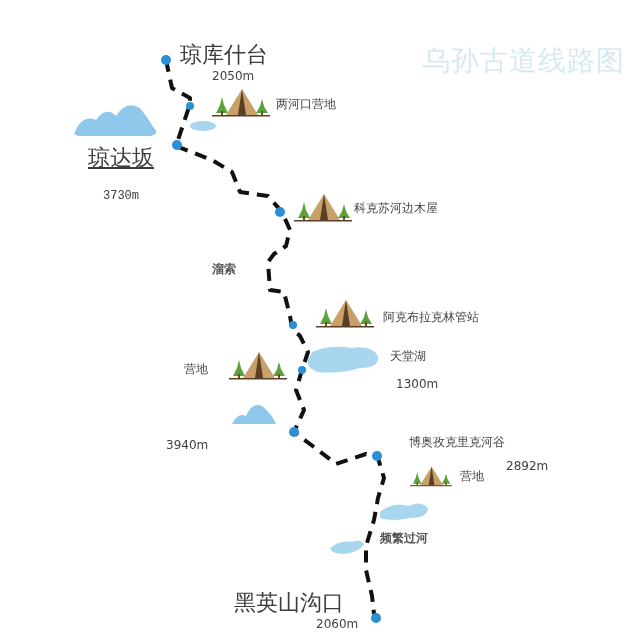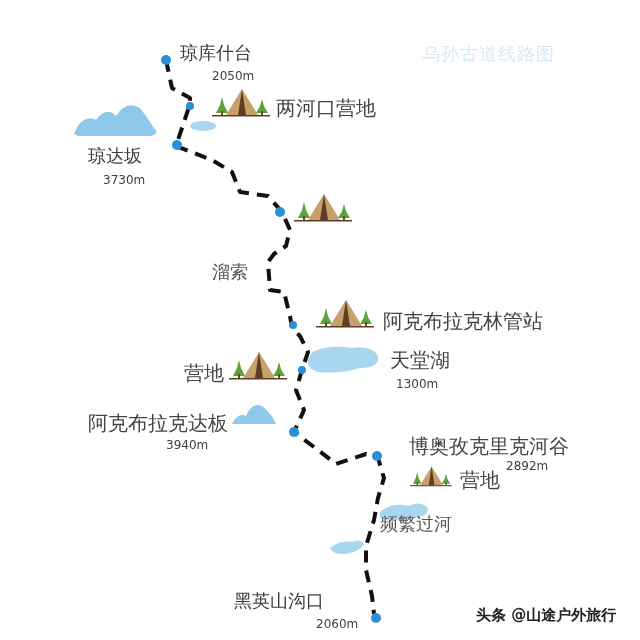--- a/index.html
+++ b/index.html
@@ -1,22 +1,22 @@
 <!DOCTYPE html>
 <html><head>
 <meta charset="utf-8">
 <style>
   html, body { margin: 0; padding: 0; background: #ffffff; }
   #map { position: relative; width: 640px; height: 640px; overflow: hidden; background: #ffffff; font-family: "DejaVu Sans", sans-serif; color: #4a4a4a; }
   .lbl { position: absolute; white-space: nowrap; line-height: 1; }
-  .title { position: absolute; left: 422px; top: 42px; font-size: 18px; color: #d6e9f3; letter-spacing: 1px; }
-  .name-lg { font-size: 18px; color: #3c3c3c; }
-  .name-md { font-size: 20px; color: #444; text-align: right; }
+  .title { position: absolute; left: 422px; top: 42px; font-size: 28px; color: #d6e9f3; letter-spacing: 1px; }
+  .name-lg { font-size: 22px; color: #3c3c3c; }
+  .name-md { font-size: 12px; color: #444; text-align: right; }
   .elev { font-size: 12px; color: #404040; }
-  .note { font-size: 18px; color: #555; }
+  .note { font-size: 12px; color: #555; font-weight: bold; }
   .wm { font-size: 15px; color: #222; font-weight: bold; }
   svg { position: absolute; left: 0; top: 0; }
 </style>
 </head>
 <body>
 
 <div id="map">
 
   <svg width="640" height="640" viewBox="0 0 640 640">
 
@@ -60,40 +60,39 @@
     <use href="#camp" x="410" y="465" transform="translate(410 465) scale(0.72) translate(-410 -465)"></use>
   </svg>
 
   <div class="title">乌孙古道线路图</div>
 
   <div class="lbl name-lg" style="left:180px;top:44px;">琼库什台</div>
   <div class="lbl elev" style="left:212px;top:70px;">2050m</div>
 
   <div class="lbl name-md" style="left:276px;top:98px;">两河口营地</div>
 
-  <div class="lbl name-lg" style="left:88px;top:147px;">琼达坂</div>
-  <div class="lbl elev" style="left:103px;top:174px;">3730m</div>
+  <div class="lbl name-lg" style="left:88px;top:147px;text-decoration:underline;">琼达坂</div>
+  <div class="lbl elev" style="left:103px;top:190px;font-family:Liberation Mono, monospace;">3730m</div>
 
+  <div class="lbl name-md" style="left:354px;top:202px;">科克苏河边木屋</div>
 
   <div class="lbl note" style="left:212px;top:263px;">溜索</div>
 
   <div class="lbl name-md" style="left:383px;top:311px;">阿克布拉克林管站</div>
 
   <div class="lbl name-md" style="left:184px;top:363px;">营地</div>
 
   <div class="lbl name-md" style="left:390px;top:350px;font-family:Liberation Serif, serif;">天堂湖</div>
   <div class="lbl elev" style="left:396px;top:378px;">1300m</div>
 
-  <div class="lbl name-md" style="left:88px;top:413px;">阿克布拉克达板</div>
   <div class="lbl elev" style="left:166px;top:439px;">3940m</div>
 
   <div class="lbl name-md" style="left:409px;top:436px;">博奥孜克里克河谷</div>
   <div class="lbl elev" style="left:506px;top:460px;">2892m</div>
 
   <div class="lbl name-md" style="left:460px;top:470px;">营地</div>
 
-  <div class="lbl note" style="left:380px;top:515px;">频繁过河</div>
+  <div class="lbl note" style="left:380px;top:532px;">频繁过河</div>
 
   <div class="lbl name-lg" style="left:234px;top:592px;">黑英山沟口</div>
   <div class="lbl elev" style="left:289px;top:618px;margin-left:27px;">2060m</div>
 
-  <div class="lbl wm" style="left:476px;top:608px;">头条 @山途户外旅行</div>
 </div>
 
 </body></html>

